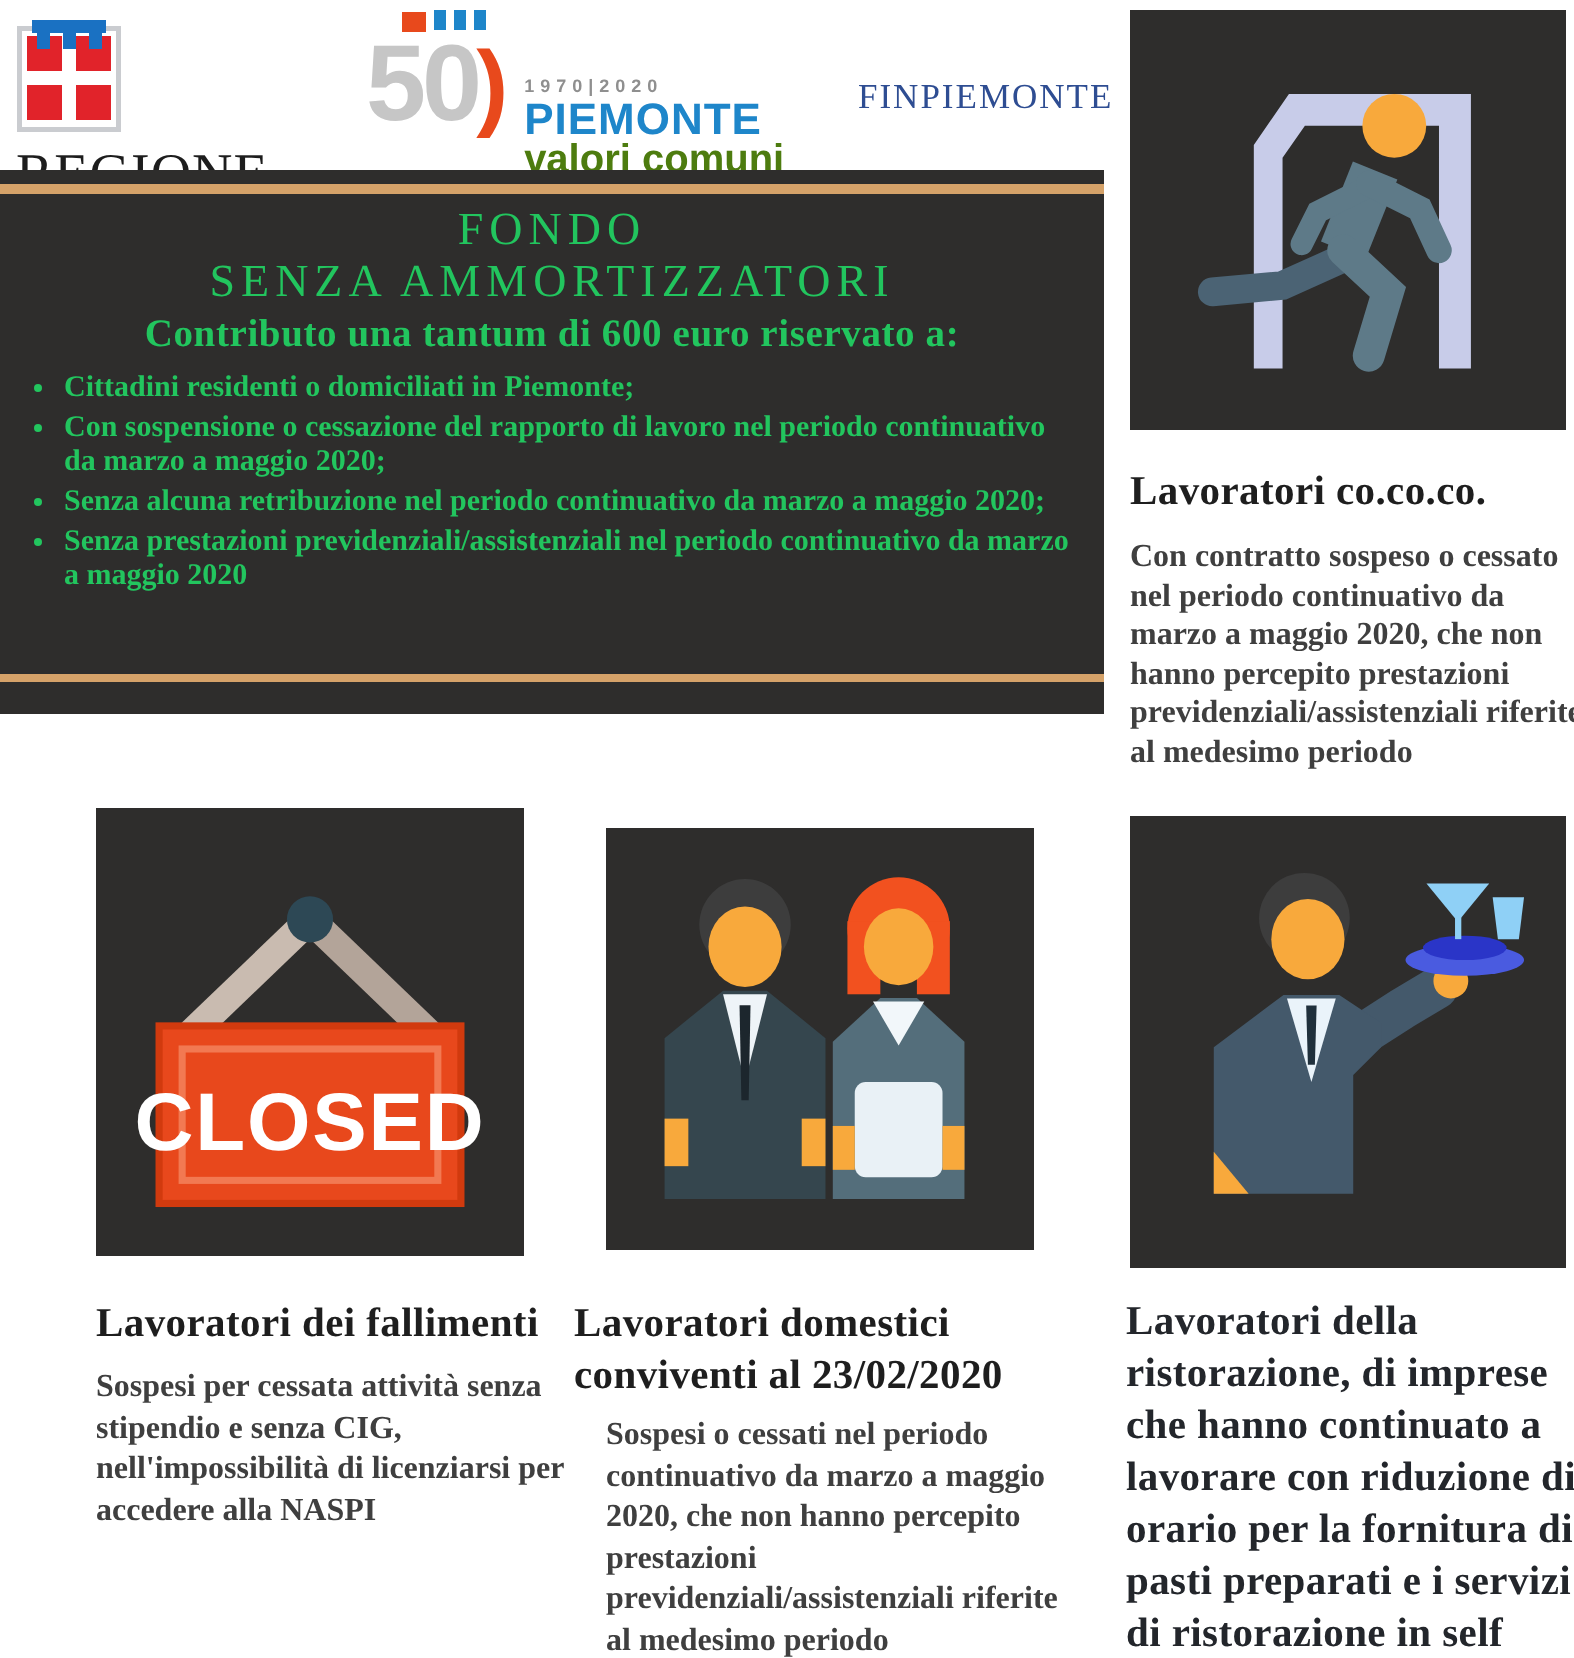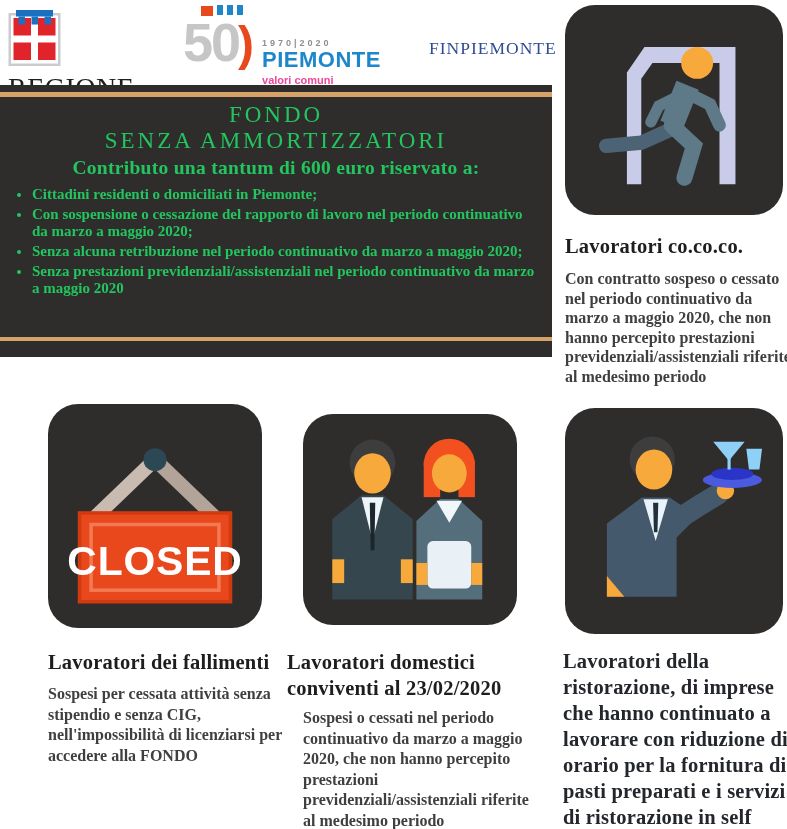--- a/index.html
+++ b/index.html
@@ -15,38 +15,38 @@
   .logo-anniv{left:183px;top:6px;height:70px;display:flex;align-items:flex-start;font-family:"Liberation Sans",sans-serif;}
   .fifty-wrap{position:relative;display:flex;align-items:flex-start;padding-top:10px;}
   .mini-red{position:absolute;left:18px;top:0;width:12px;height:10px;background:#e8491c;}
   .mini-blue{position:absolute;left:34px;top:-1px;width:26px;height:10px;
     background:repeating-linear-gradient(90deg,#1e86ca 0 6px,transparent 6px 10px);}
   .fifty{font-size:54px;font-weight:700;color:#c6c6c6;line-height:52px;letter-spacing:-2px;}
   .paren{font-size:48px;font-weight:700;color:#e8491c;line-height:56px;margin-left:-1px;}
   .anniv-text{margin-left:8px;padding-top:8px;}
   .anniv-years{font-size:9px;font-weight:700;letter-spacing:3px;color:#8f8f8f;margin-top:24px;}
   .anniv-name{font-size:22px;font-weight:700;color:#1e86ca;line-height:24px;letter-spacing:0.5px;}
-  .anniv-sub{font-size:11px;font-weight:700;color:#ec4899;line-height:17px;}
+  .anniv-sub{font-size:20px;font-weight:700;color:#4d7c0f;line-height:17px;}
   .anniv-tag{font-size:10px;font-style:italic;color:#b86a55;margin-top:4px;font-family:"Liberation Serif",serif;font-weight:bold;}
   .logo-finp{left:424px;top:16px;width:132px;height:48px;overflow:hidden;display:flex;align-items:flex-end;}
   .finp-text{font-size:17.5px;color:#2e4d92;letter-spacing:1px;margin:0 0 5px 5px;white-space:nowrap;}
 
   
   .panel{left:0;top:85px;width:552px;height:272px;background:#2e2d2c;color:#22c55e;}
   .gold-top{position:absolute;left:0;right:0;top:7px;height:5px;background:#d5a269;}
   .gold-bottom{position:absolute;left:0;right:0;bottom:16px;height:4px;background:#d5a269;}
   .panel-title{margin:17px 0 3px;text-align:center;font-size:23px;line-height:26px;
     letter-spacing:3px;font-weight:400;}
   .panel-title span{display:block;}
   .panel-subtitle{text-align:center;font-size:19.5px;font-weight:700;margin:2px 0 7px;letter-spacing:0.3px;}
   .panel-bullets{margin:0;padding:0 10px 0 32px;font-size:15px;font-weight:700;line-height:17px;}
   .panel-bullets li{margin-bottom:3px;}
 
   
-  .icon-box{background:#2e2d2c;display:flex;align-items:center;justify-content:center;border-radius:30px;}
+  .icon-box{background:#2e2d2c;display:flex;align-items:center;justify-content:center;}
   .box-exit{left:565px;top:5px;width:218px;height:210px;}
   .box-closed{left:48px;top:404px;width:214px;height:224px;}
   .box-couple{left:303px;top:414px;width:214px;height:211px;}
   .box-waiter{left:565px;top:408px;width:218px;height:226px;}
 
   
   .sec-title{font-weight:700;color:#1e1e1e;font-size:20.5px;line-height:26px;letter-spacing:0.2px;}
   .sec-body{font-weight:700;color:#3f3f3f;font-size:16px;line-height:20.5px;}
   .t-cococo{left:565px;top:233px;width:225px;}
   .b-cococo{left:565px;top:269px;width:227px;line-height:19.5px;}
@@ -179,18 +179,18 @@
     <path d="M37,44 L51,44 L44,68 Z" fill="#eaf3fa"></path>
     <path d="M42.5,46 L45.5,46 L45,63 L43,63 Z" fill="#20303c"></path>
     <path d="M16,88 L26,100 L16,100 Z" fill="#f8a93c"></path>
   </svg>
 </div>
 
 <h3 class="abs sec-title t-cococo" style="margin:0;">Lavoratori co.co.co.</h3>
 <p class="abs sec-body b-cococo" style="margin:0;">Con contratto sospeso o cessato nel periodo continuativo da marzo a maggio 2020, che non hanno percepito prestazioni previdenziali/assistenziali riferite al medesimo periodo</p>
 
 <h3 class="abs sec-title t-fallimenti" style="margin:0;">Lavoratori dei fallimenti</h3>
-<p class="abs sec-body b-fallimenti" style="margin:0;">Sospesi per cessata attività senza stipendio e senza CIG, nell'impossibilità di licenziarsi per accedere alla FONDO</p>
+<p class="abs sec-body b-fallimenti" style="margin:0;">Sospesi per cessata attività senza stipendio e senza CIG, nell'impossibilità di licenziarsi per accedere alla NASPI</p>
 
 <h3 class="abs sec-title t-domestici" style="margin:0;">Lavoratori domestici conviventi al 23/02/2020</h3>
 <p class="abs sec-body b-domestici" style="margin:0;">Sospesi o cessati nel periodo continuativo da marzo a maggio 2020, che non hanno percepito prestazioni previdenziali/assistenziali riferite al medesimo periodo</p>
 
 <h3 class="abs sec-title t-ristorazione" style="margin:0;">Lavoratori della ristorazione, di imprese che hanno continuato a lavorare con riduzione di orario per la fornitura di pasti preparati e i servizi di ristorazione in self</h3>
 
 </body></html>

